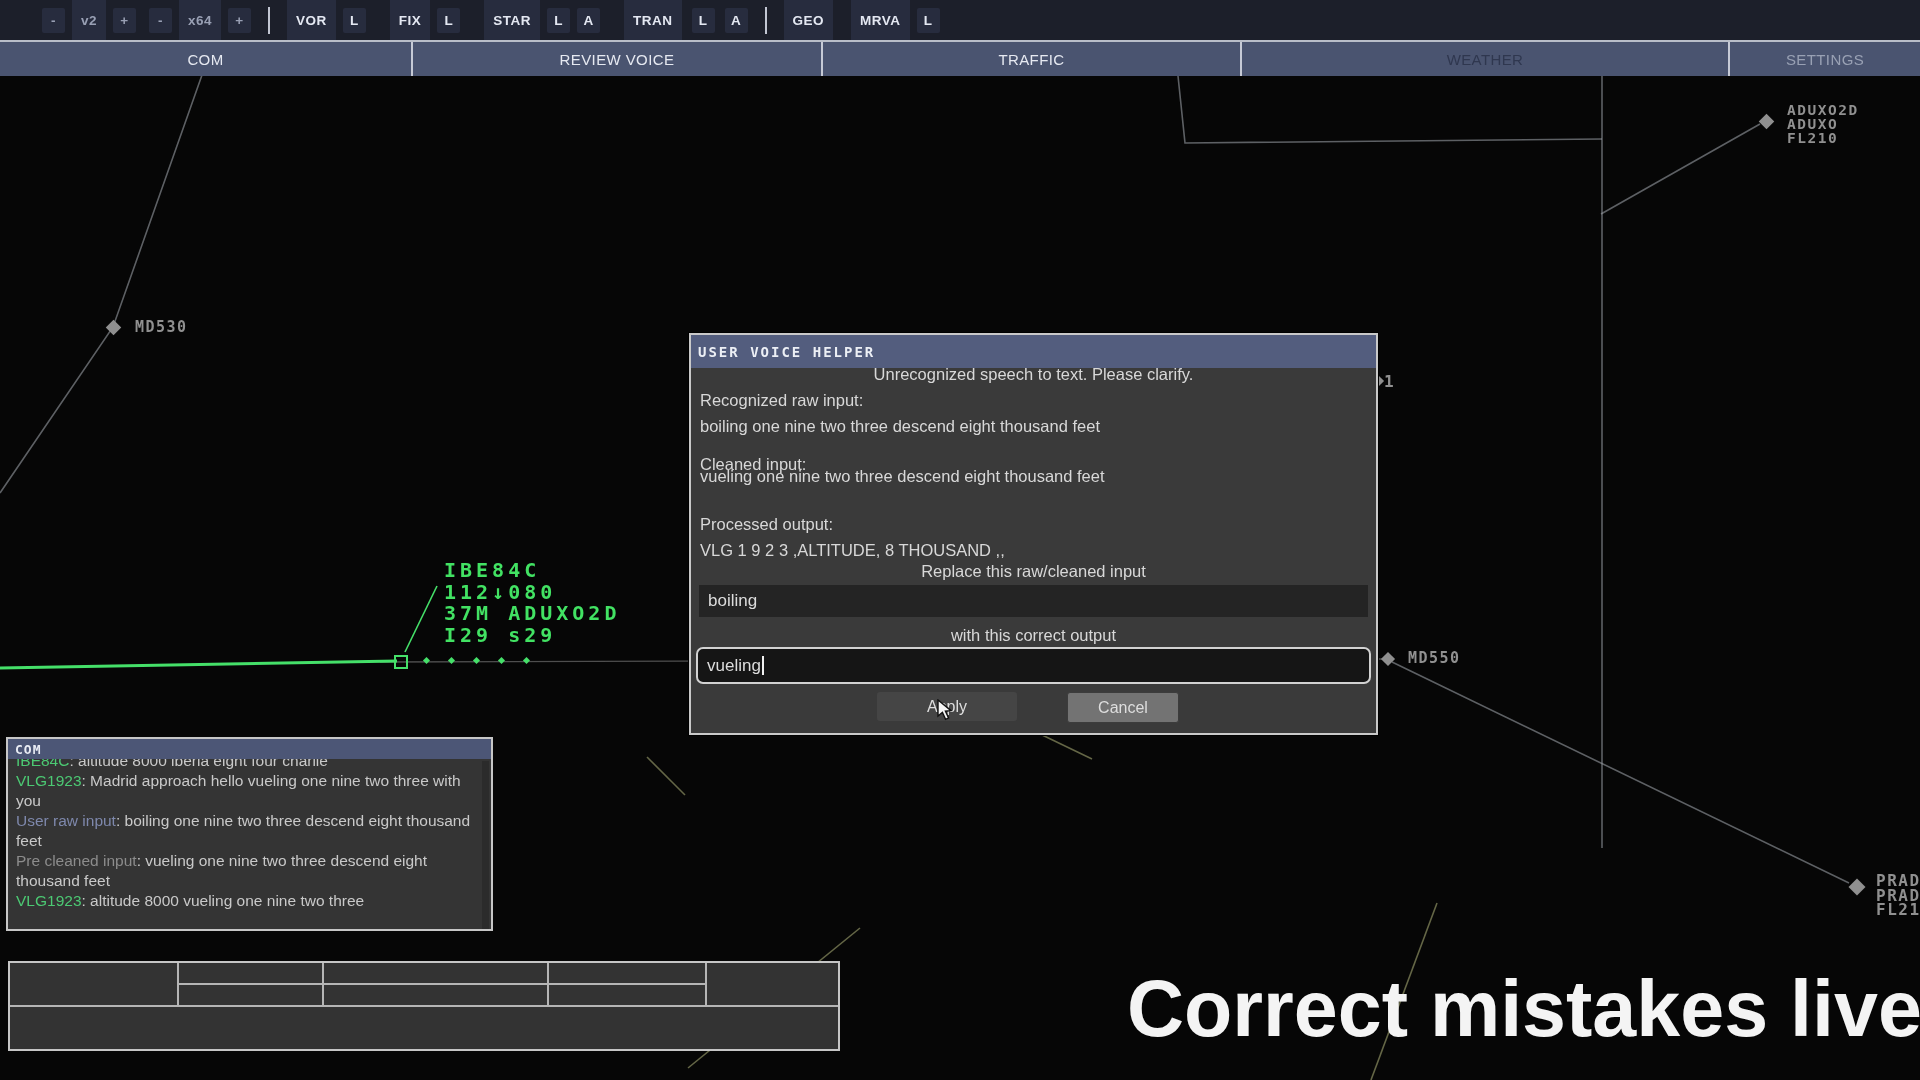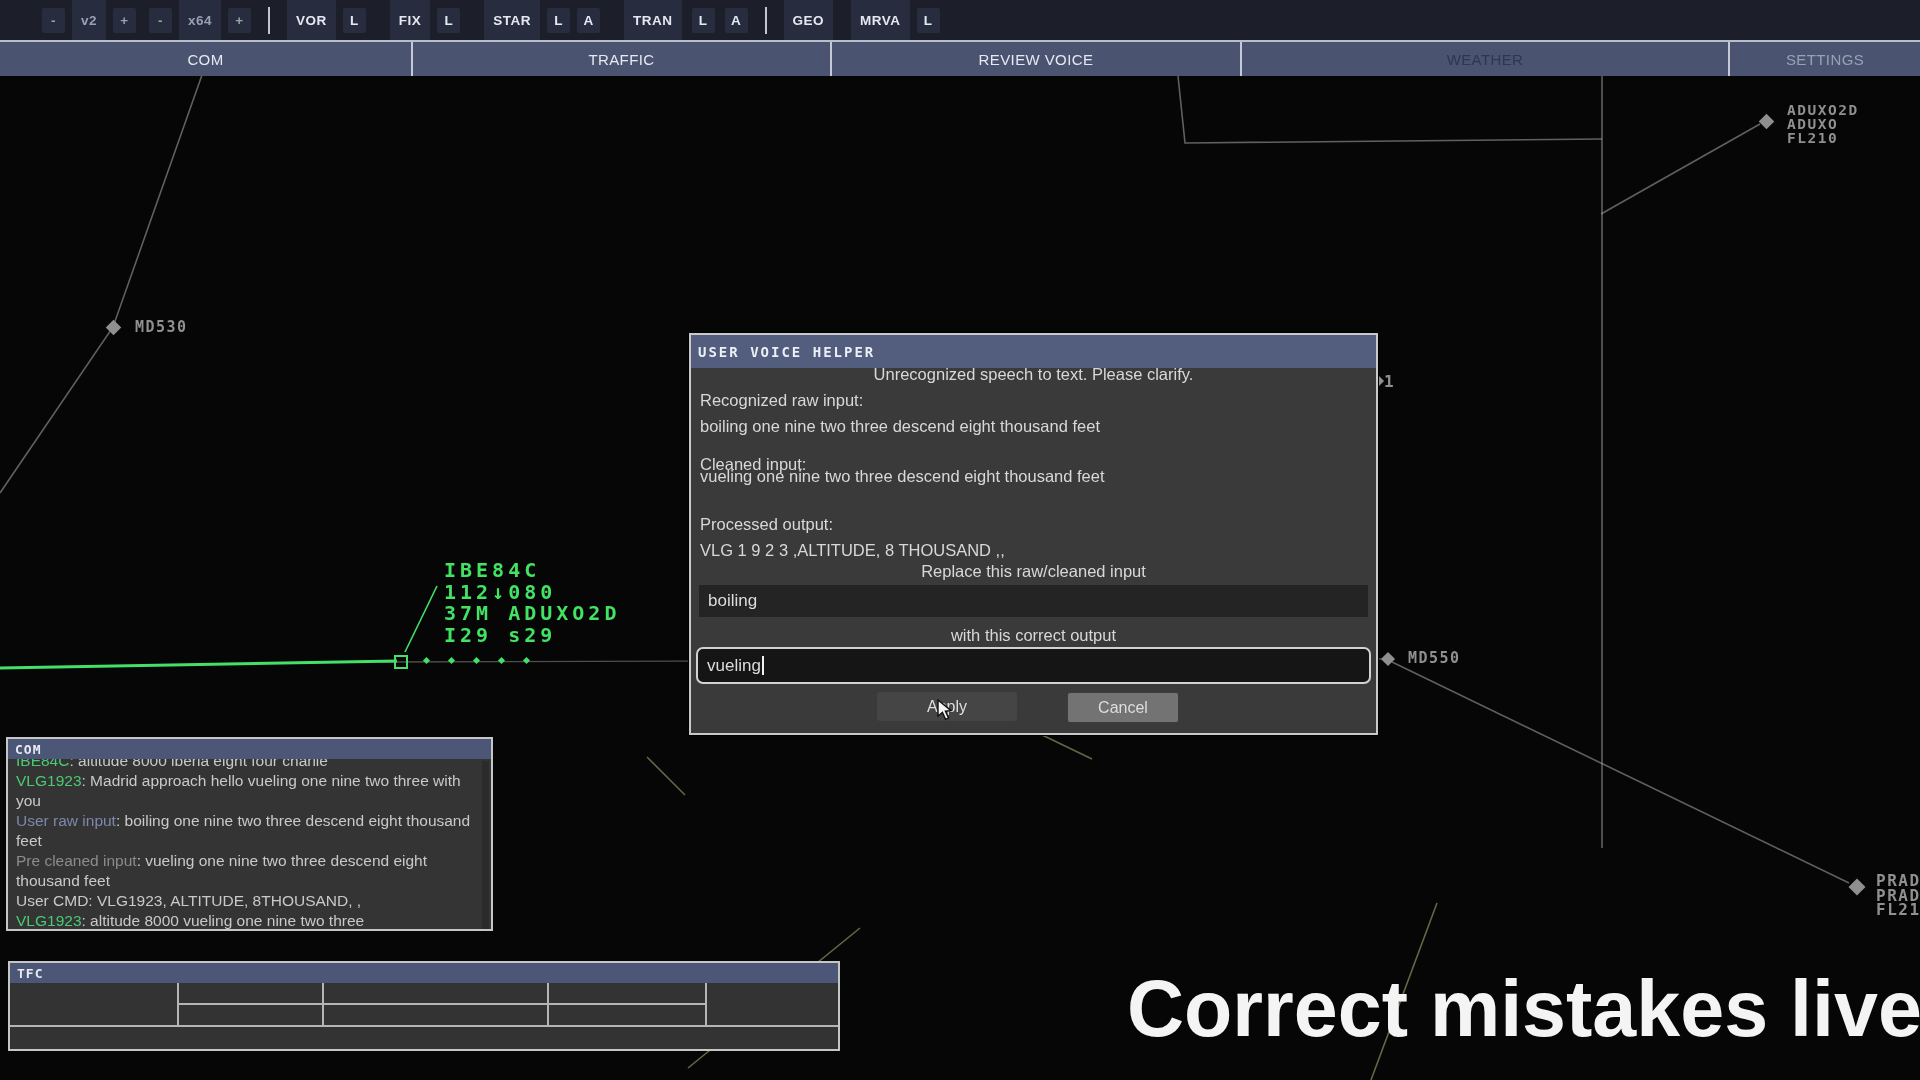--- a/index.html
+++ b/index.html
@@ -146,28 +146,26 @@
 
   <div class="caption">Correct mistakes live</div>
 
   <div id="com" class="panel">
     <div class="panel-title">COM</div>
     <div class="com-body">
       <div class="msg"><span class="spk-green">IBE84C</span><span>: altitude 8000 iberia eight four charlie</span></div>
       <div class="msg"><span class="spk-green">VLG1923</span><span>: Madrid approach hello vueling one nine two three with you</span></div>
       <div class="msg"><span class="spk-lav">User raw input</span><span>: boiling one nine two three descend eight thousand feet</span></div>
       <div class="msg"><span class="spk-gray">Pre cleaned input</span><span>: vueling one nine two three descend eight thousand feet</span></div>
-      <div class="msg"><span class="spk-plain">User CMD</span><span>: VLG1923, ALTITUDE, 8THOUSAND, ,</span></div>
       <div class="msg"><span class="spk-green">VLG1923</span><span>: altitude 8000 vueling one nine two three</span></div>
       <div class="com-scroll"></div>
     </div>
   </div>
 
   <div id="tfc" class="panel">
-    <div class="panel-title">TFC</div>
     <div class="tfc-body">
       <div class="gline" style="left:167px;top:0;width:2px;height:42px;"></div>
       <div class="gline" style="left:312px;top:0;width:2px;height:42px;"></div>
       <div class="gline" style="left:537px;top:0;width:2px;height:42px;"></div>
       <div class="gline" style="left:695px;top:0;width:2px;height:42px;"></div>
       <div class="gline" style="left:167px;top:20px;width:530px;height:2px;"></div>
       <div class="gline" style="left:0;top:42px;width:828px;height:2px;"></div>
     </div>
   </div>
 
@@ -227,19 +225,19 @@
       <div class="tbtn">GEO</div>
     </div>
     <div class="tgroup" style="margin-left:18px;">
       <div class="tbtn">MRVA</div>
       <div class="tbtn sq">L</div>
     </div>
   </div>
 
   <div class="tabs">
     <div class="tab" style="width:411px;">COM</div>
+    <div class="tab" style="width:410px;">REVIEW VOICE</div>
     <div class="tab" style="width:419px;">TRAFFIC</div>
-    <div class="tab" style="width:410px;">REVIEW VOICE</div>
     <div class="tab weather" style="width:488px;">WEATHER</div>
     <div class="tab settings" style="flex:1;">SETTINGS</div>
   </div>
 
 </div>
 
 </body></html>

